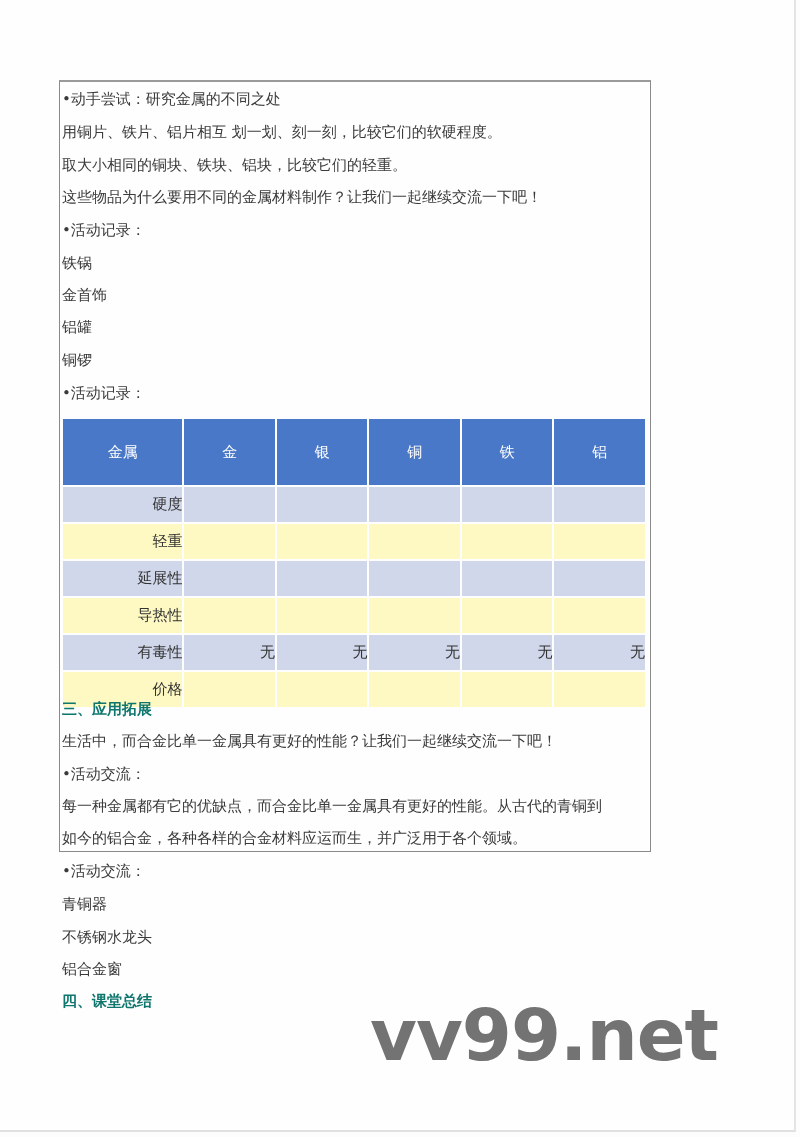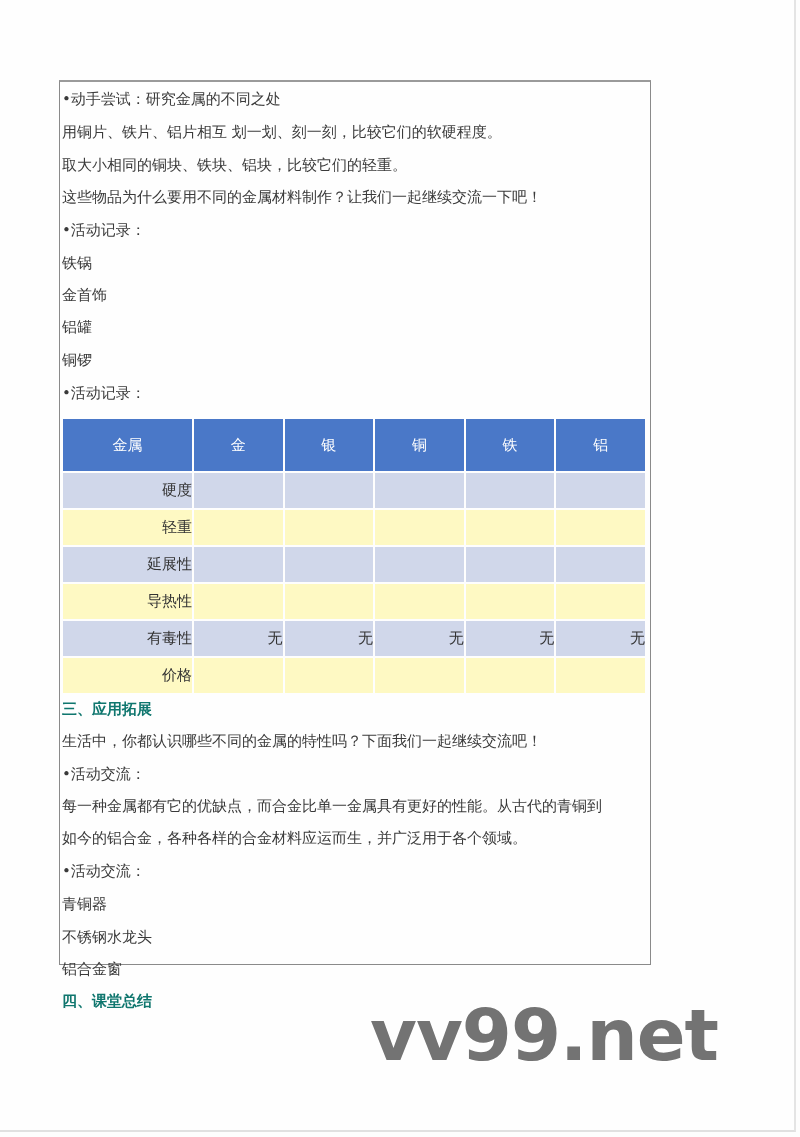--- a/index.html
+++ b/index.html
@@ -22,21 +22,21 @@
       height: 1130px;
       background: #fefefe;
       border-right: 2px solid #e4e4e4;
       border-bottom: 2px solid #e0e0e0;
     }
     .box {
       position: absolute;
       left: 59px;
       top: 80px;
       width: 592px;
-      height: 885px;
+      height: 772px;
       border: 1px solid #8a8a8a;
       border-top: 2px solid #9a9a9a;
       box-sizing: border-box;
     }
     .line {
       position: absolute;
       left: 2px;
       font-size: 15px;
       line-height: 18px;
       white-space: nowrap;
@@ -58,21 +58,21 @@
       margin: -2px;
       font-family: "DejaVu Sans", "Liberation Sans", sans-serif;
       font-size: 15px;
     }
     table.metals th {
       background: #4a78c8;
       color: #ffffff;
       font-weight: normal;
       height: 34px;
       text-align: center;
-      padding: 9px;
+      padding: 16px;
     }
     table.metals td {
       height: 35px;
       text-align: right;
       color: #333;
       padding: 0;
     }
     table.metals tr.odd td { background: #d0d7ea; }
     table.metals tr.even td { background: #fef9c3; font-family: Liberation Mono, monospace; }
     .watermark {
@@ -163,21 +163,21 @@
           <td></td>
           <td></td>
           <td></td>
           <td></td>
           <td></td>
         </tr>
       </tbody>
     </table>
 
     <div class="line bold" style="top:618px">三、应用拓展</div>
-    <div class="line" style="top:650px">生活中，你都认识哪些不同的金属的特性吗？下面我们一起继续交流吧！</div>
+    <div class="line" style="top:650px">生活中，而合金比单一金属具有更好的性能？让我们一起继续交流一下吧！</div>
     <div class="line" style="top:683px">•活动交流：</div>
     <div class="line" style="top:715px">每一种金属都有它的优缺点，而合金比单一金属具有更好的性能。从古代的青铜到</div>
     <div class="line" style="top:747px">如今的铝合金，各种各样的合金材料应运而生，并广泛用于各个领域。</div>
     <div class="line" style="top:780px">•活动交流：</div>
     <div class="line" style="top:813px">青铜器</div>
     <div class="line" style="top:846px">不锈钢水龙头</div>
     <div class="line" style="top:878px">铝合金窗</div>
     <div class="line bold" style="top:910px">四、课堂总结</div>
   </div>
 

